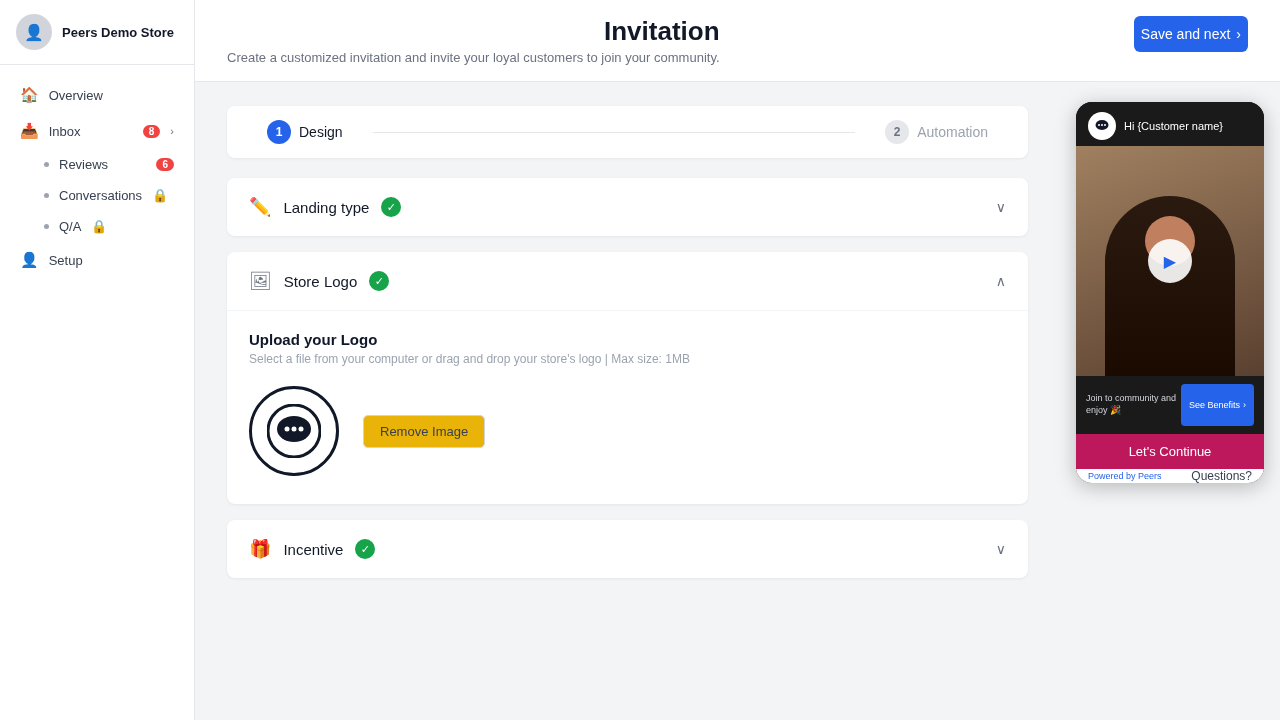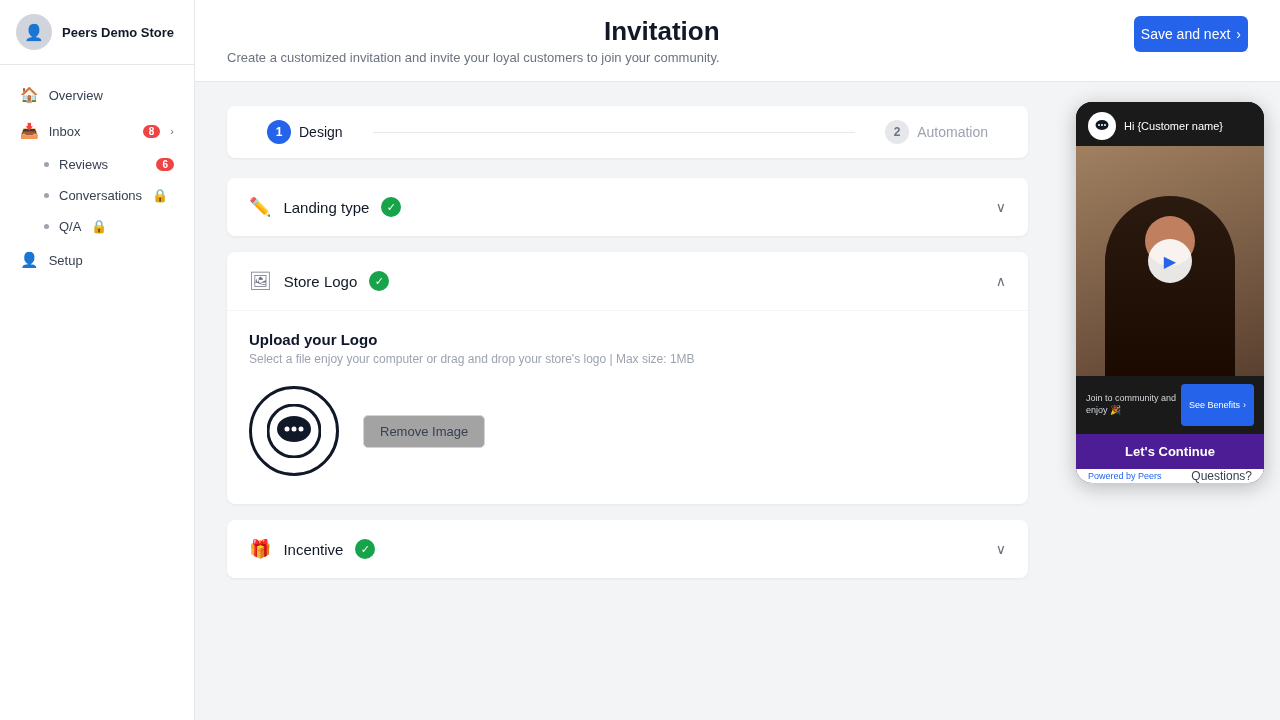--- a/index.html
+++ b/index.html
@@ -246,21 +246,21 @@
       height: 90px;
       border-radius: 50%;
       border: 3px solid #111827;
       display: flex;
       align-items: center;
       justify-content: center;
       flex-shrink: 0;
     }
     .remove-img-btn {
       border: 1px solid #d1d5db;
-      background: #a3a3a3;
+      background: #eab308;
       color: #374151;
       padding: 8px 16px;
       border-radius: 5px;
       font-size: 13px;
       cursor: pointer;
     }
 
     
     .preview-panel {
       width: 220px;
@@ -370,27 +370,27 @@
       padding: 16px 8px;
       font-size: 9px;
       cursor: pointer;
       display: flex;
       align-items: center;
       gap: 3px;
       white-space: nowrap;
       flex-shrink: 0;
     }
     .lets-continue-btn {
-      background: #4c1d95;
+      background: #be185d;
       color: #fff;
       width: 100%;
       border: none;
       padding: 10px;
       font-size: 13px;
-      font-weight: 700;
+      font-weight: 400;
       cursor: pointer;
     }
     .phone-footer {
       background: #fff;
       padding: 0 12px;
       display: flex;
       align-items: center;
       justify-content: space-between;
     }
     .powered-by {
@@ -498,21 +498,21 @@
         <div class="accordion-header">
           <div class="accordion-header-left">
             <span class="accordion-icon">🖼</span>
             <span class="accordion-title">Store Logo</span>
             <div class="check-badge">✓</div>
           </div>
           <span class="chevron-btn">∧</span>
         </div>
         <div class="accordion-body">
           <p class="upload-title">Upload your Logo</p>
-          <p class="upload-subtitle">Select a file enjoy your computer or drag and drop your store's logo | Max size: 1MB</p>
+          <p class="upload-subtitle">Select a file from your computer or drag and drop your store's logo | Max size: 1MB</p>
           <div class="logo-row">
             <div class="logo-preview">
 
               <svg width="54" height="54" viewBox="0 0 54 54" fill="none" xmlns="http://www.w3.org/2000/svg">
                 <circle cx="27" cy="27" r="26" stroke="#111827" stroke-width="3" fill="white"></circle>
                 <ellipse cx="27" cy="25" rx="17" ry="13" fill="#111827"></ellipse>
                 <circle cx="20" cy="25" r="2.5" fill="white"></circle>
                 <circle cx="27" cy="25" r="2.5" fill="white"></circle>
                 <circle cx="34" cy="25" r="2.5" fill="white"></circle>
                 <path d="M20 37 L24 32 L16 32 Z" fill="#111827"></path>

